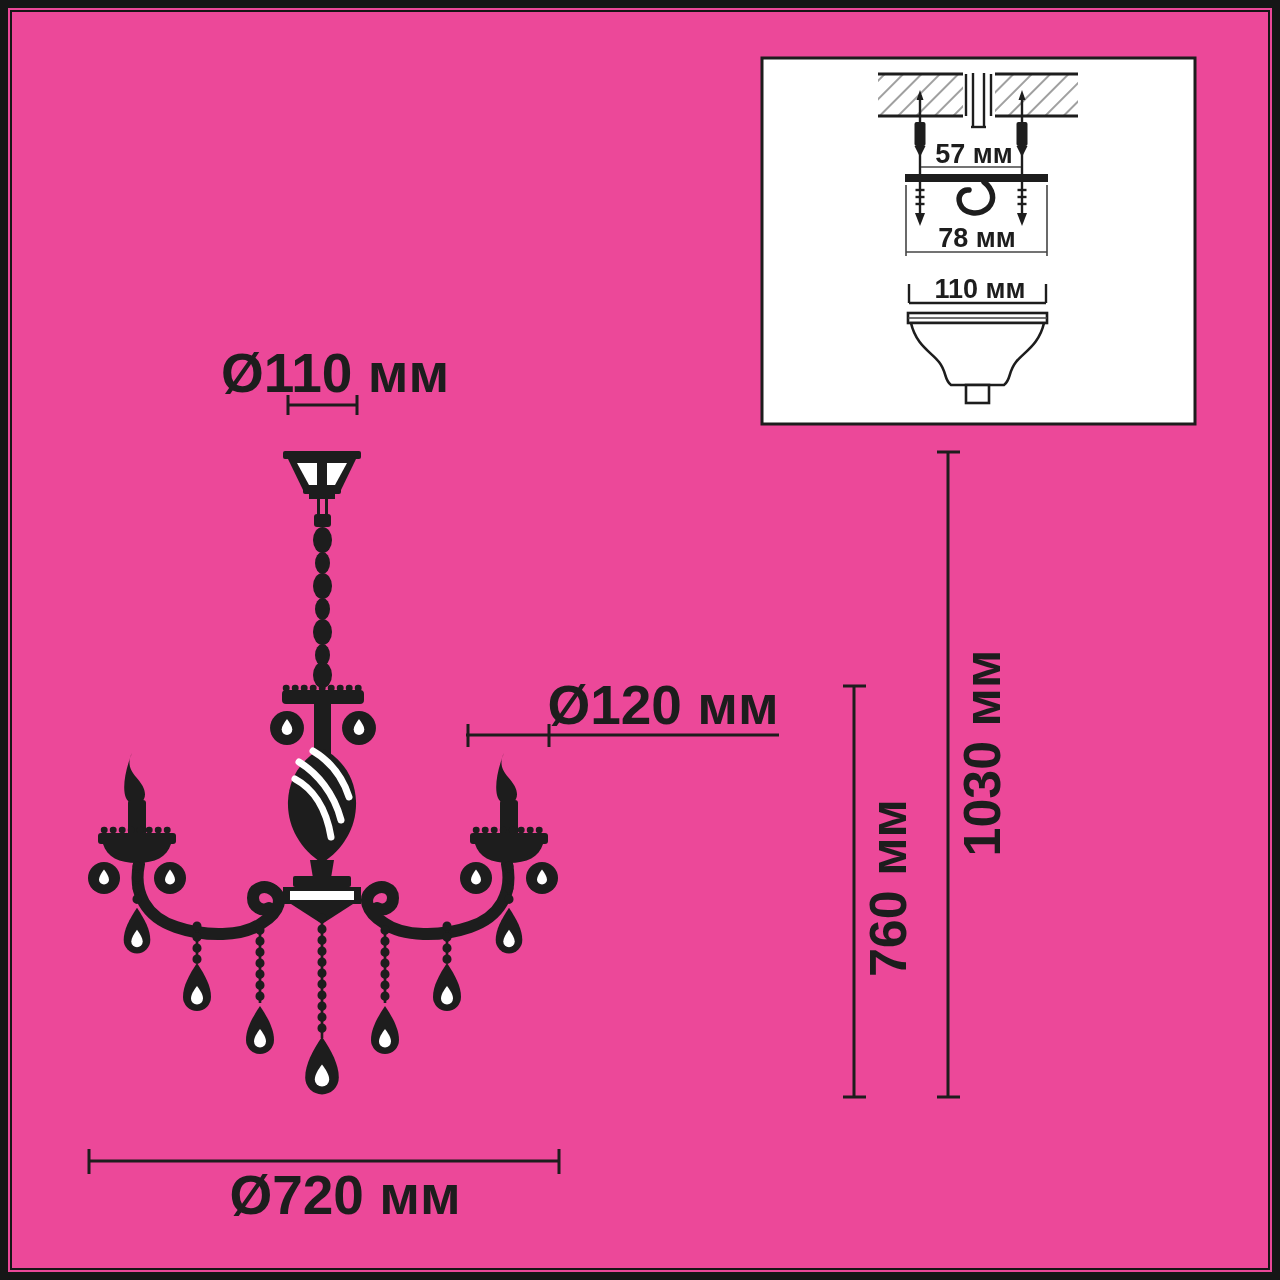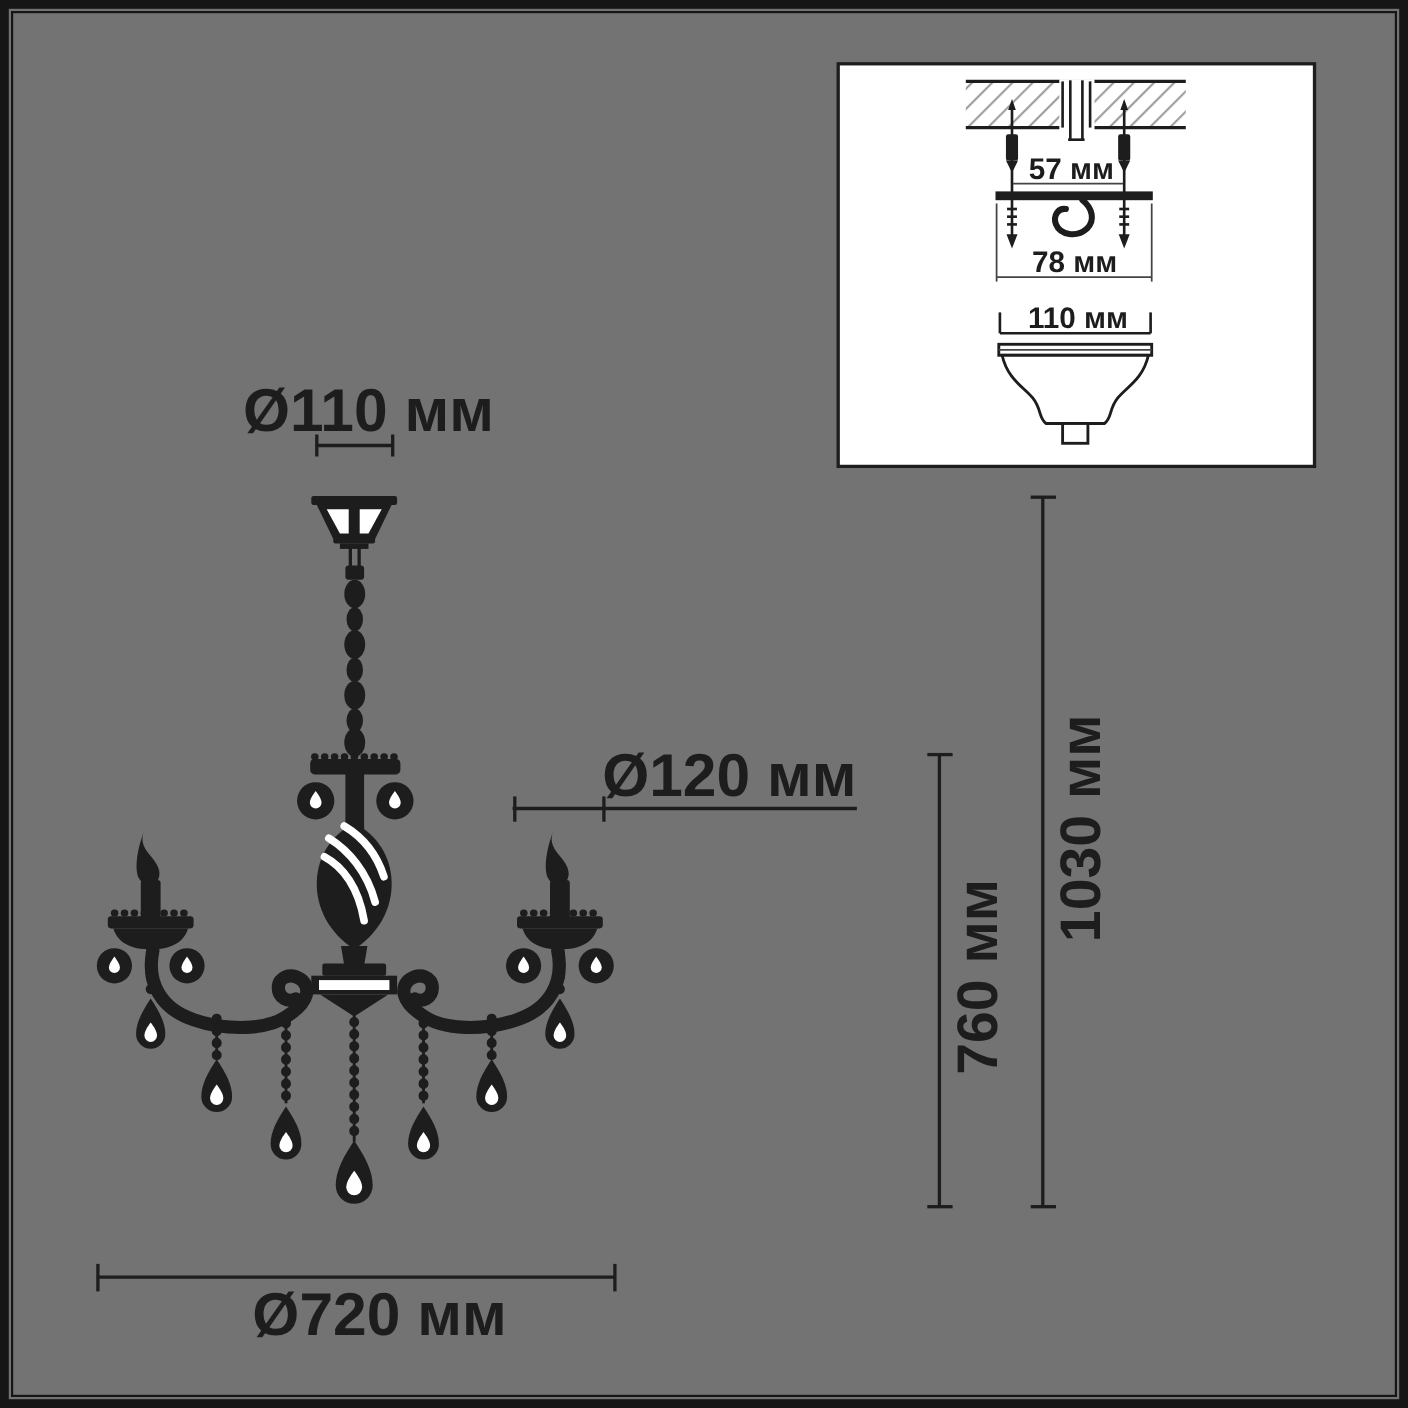--- a/index.html
+++ b/index.html
@@ -1,16 +1,16 @@
 <!DOCTYPE html>
 <html><head>
 <meta charset="utf-8">
 <style>
   html,body{margin:0;padding:0;background:#ffffff;}
-  .stage{position:relative;width:1280px;height:1280px;background:#737373;overflow:hidden;
+  .stage{position:relative;width:1280px;height:1280px;background:#ec4899;overflow:hidden;
          font-family:"Liberation Sans", sans-serif;}
   .frame-outer{position:absolute;inset:0;border:8px solid #161616;pointer-events:none;}
   .frame-inner{position:absolute;inset:10px;border:2px solid #161616;pointer-events:none;}
   svg{position:absolute;left:0;top:0;}
   .ink{fill:#1d1d1d;}
   .wht{fill:#ffffff;}
   .ln{stroke:#1d1d1d;stroke-width:3;fill:none;}
   .ln2{stroke:#1d1d1d;stroke-width:2.4;fill:none;}
   .thin{stroke:#444444;stroke-width:1.6;fill:none;}
   .arm{stroke:#1d1d1d;stroke-width:12;fill:none;stroke-linecap:round;}

